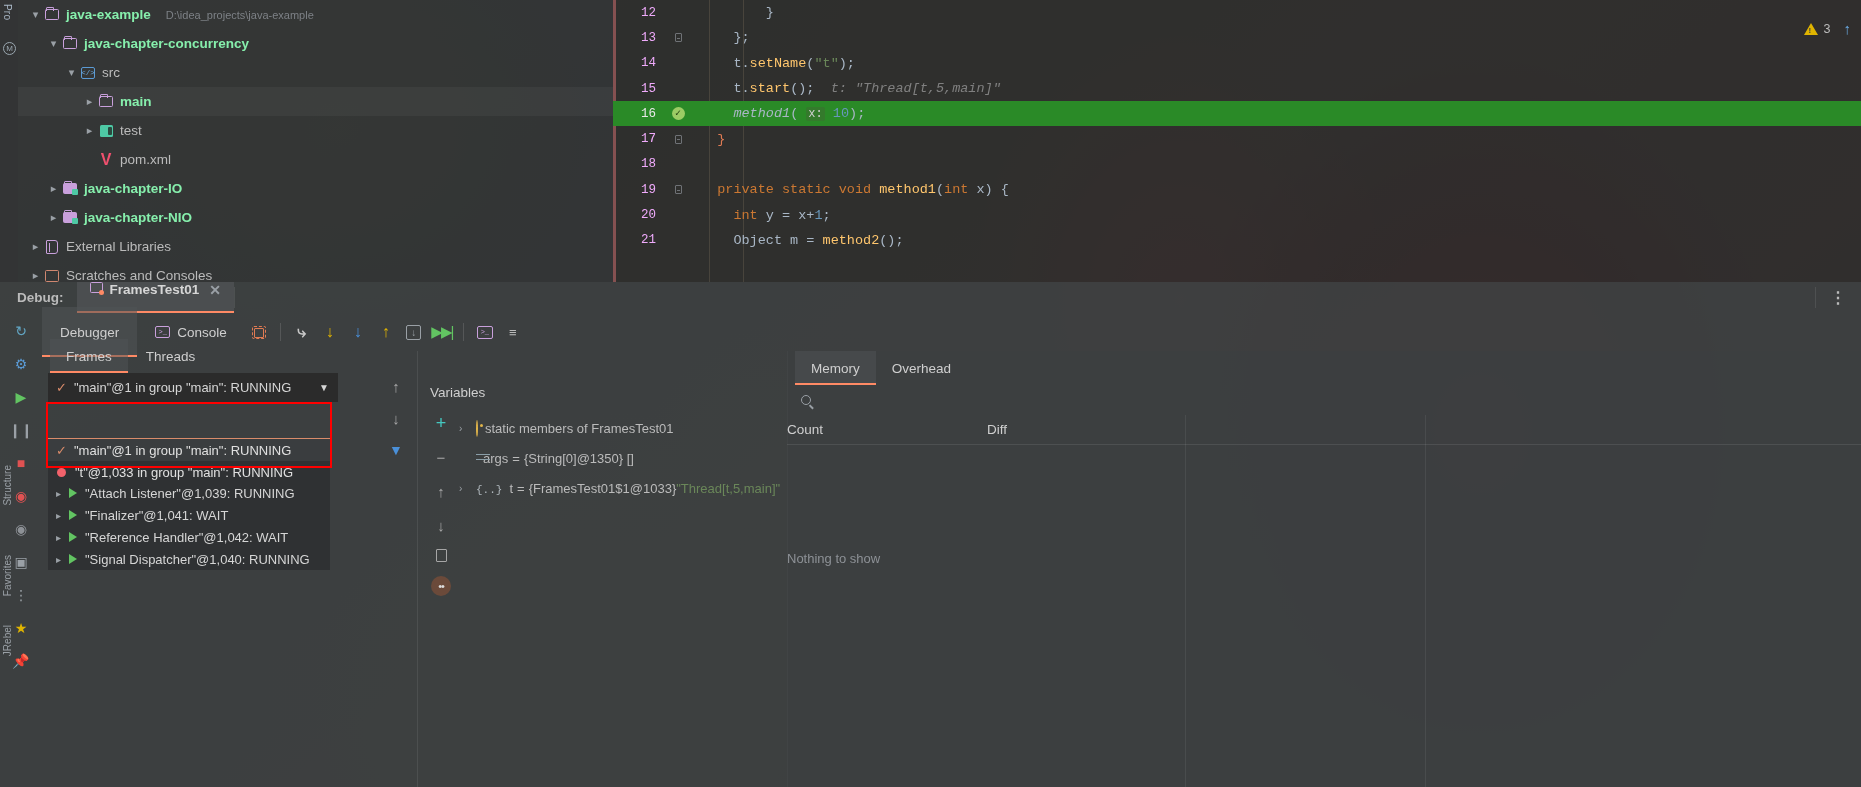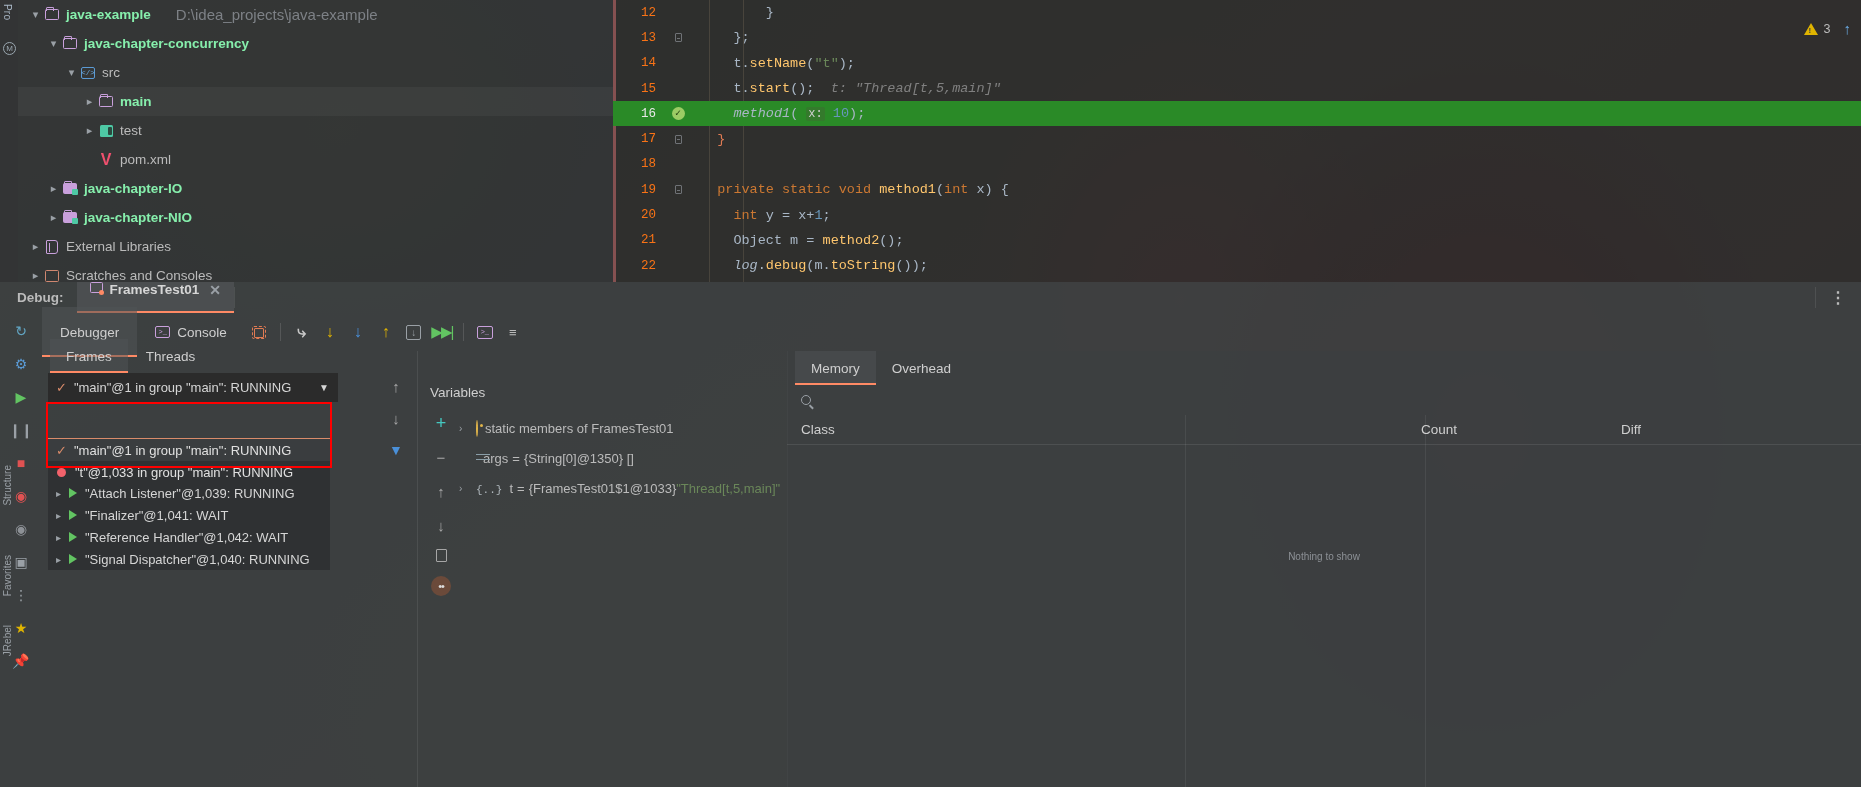--- a/index.html
+++ b/index.html
@@ -88,39 +88,39 @@
   }
   .libicon::after {
     content: ""; position: absolute; left: 2px; top: 2px; width: 1.4px; height: 9px;
     background: #c9a0dc;
   }
   .scratchicon {
     width: 14px; height: 12px; border: 1.6px solid #d08770; border-radius: 1.5px;
   }
   .tree-label { margin-left: 5px; color: #bbbbbb; }
   .tree-label.b { font-weight: bold; color: #86efac; }
-  .tree-path { margin-left: 25px; color: #7d8186; font-size: 15px; }
+  .tree-path { margin-left: 15px; color: #7d8186; font-size: 11px; }
 
   
   .editor {
     position: absolute; left: 613px; top: 0; right: 0; height: 282px;
     background: rgba(43,43,43,0.80); z-index: 3; overflow: hidden;
     font-family: "Liberation Mono", monospace;
   }
   .gutter-stripe {
     position: absolute; left: 0; top: 0; width: 3px; height: 100%;
     background: #9b5a5a; opacity: 0.8;
   }
   .code-line {
     position: relative; height: 25.3px; display: flex; align-items: center;
     font-size: 13.5px; white-space: pre;
   }
   .code-line.exec { background: #2a8a27; }
   .lineno {
-    width: 52px; text-align: right; padding-right: 9px; color: #f97316;
+    width: 52px; text-align: right; padding-right: 9px; color: #f0abfc;
     font-size: 12.5px; flex: none;
   }
   .code-line.exec .lineno { color: #e8e8e8; font-weight: normal; }
   .gmark { width: 26px; flex: none; display: flex; align-items: center; justify-content: center; }
   .fold {
     width: 7px; height: 9px; border: 1.2px solid #6f7276; border-radius: 1px; position: relative;
   }
   .fold::after {
     content: ""; position: absolute; left: 1px; top: 3.3px; width: 3px; height: 1.2px; background: #6f7276;
   }
@@ -385,21 +385,21 @@
   .mem-table-head {
     position: absolute; left: 0; right: 0; top: 64px; height: 30px;
     display: flex; align-items: center; font-size: 13.5px; color: #cfcfcf;
     border-bottom: 1px solid rgba(255,255,255,0.09);
   }
   .mh-class { flex: 1; padding-left: 14px; }
   .mh-count { width: 200px; }
   .mh-diff { width: 240px; }
   .mem-empty {
     position: absolute; left: 0; right: 0; top: 200px;
-    text-align: center; font-size: 10px; color: #8d9196;
+    text-align: left; font-size: 13px; color: #8d9196;
   }
   .col-div { position: absolute; top: 64px; bottom: 0; width: 1px; background: rgba(255,255,255,0.07); }
 
   .pane-divider { position: absolute; top: 69px; bottom: 0; width: 1px; background: rgba(255,255,255,0.08); }
 </style>
 </head>
 <body>
 
 <div class="wallpaper"></div>
 
@@ -502,21 +502,20 @@
       <div class="code-line"><span class="lineno">12</span><span class="gmark"></span><span class="code-text"><span class="plain">        }</span></span></div>
       <div class="code-line"><span class="lineno">13</span><span class="gmark"><span class="fold"></span></span><span class="code-text"><span class="plain">    };</span></span></div>
       <div class="code-line"><span class="lineno">14</span><span class="gmark"></span><span class="code-text"><span class="plain">    t.</span><span class="fn">setName</span><span class="plain">(</span><span class="str">"t"</span><span class="plain">);</span></span></div>
       <div class="code-line"><span class="lineno">15</span><span class="gmark"></span><span class="code-text"><span class="plain">    t.</span><span class="fn">start</span><span class="plain">();</span>  <span class="hint">t: "Thread[t,5,main]"</span></span></div>
       <div class="code-line exec"><span class="lineno">16</span><span class="gmark"><span class="check-green">✓</span></span><span class="code-text"><span class="plain ital">    method1</span><span class="plain">( </span><span class="pinline">x:</span><span class="num"> 10</span><span class="plain">);</span></span></div>
       <div class="code-line"><span class="lineno">17</span><span class="gmark"><span class="fold"></span></span><span class="code-text"><span class="kw2">  }</span></span></div>
       <div class="code-line"><span class="lineno">18</span><span class="gmark"></span><span class="code-text"></span></div>
       <div class="code-line"><span class="lineno">19</span><span class="gmark"><span class="fold"></span></span><span class="code-text"><span class="kw">  private static void </span><span class="fn">method1</span><span class="plain">(</span><span class="kw">int </span><span class="plain">x) {</span></span></div>
       <div class="code-line"><span class="lineno">20</span><span class="gmark"></span><span class="code-text"><span class="kw">    int </span><span class="plain">y = x+</span><span class="num">1</span><span class="plain">;</span></span></div>
       <div class="code-line"><span class="lineno">21</span><span class="gmark"></span><span class="code-text"><span class="plain">    Object m = </span><span class="fn">method2</span><span class="plain">();</span></span></div>
-      <div class="code-line"><span class="lineno">22</span><span class="gmark"></span><span class="code-text"><span class="plain ital">    log</span><span class="plain">.</span><span class="fn">debug</span><span class="plain">(m.</span><span class="fn">toString</span><span class="plain">());</span></span></div>
     </div>
 </div>
 
 <div class="warn-widget">
   <span class="warn-tri"></span>
   <span>3</span>
   <span class="up-arrow">↑</span>
 </div>
 
 <div class="debug-window">
@@ -657,21 +656,20 @@
         <span>Memory</span>
       </div>
       <div class="mem-tab">
         <span>Overhead</span>
       </div>
     </div>
     <div class="mem-search">
       <span class="search-ico"></span>
     </div>
     <div class="mem-table-head">
-      <div class="mh-class">Class</div>
       <div class="mh-count">Count</div>
       <div class="mh-diff">Diff</div>
     </div>
     <div class="col-div" style="left:398px"></div>
     <div class="col-div" style="left:638px"></div>
     <div class="mem-empty">Nothing to show</div>
   </div>
 
   <div class="vstrip" id="vstrip-host">
       <span style="top: 183px;">Structure</span>

